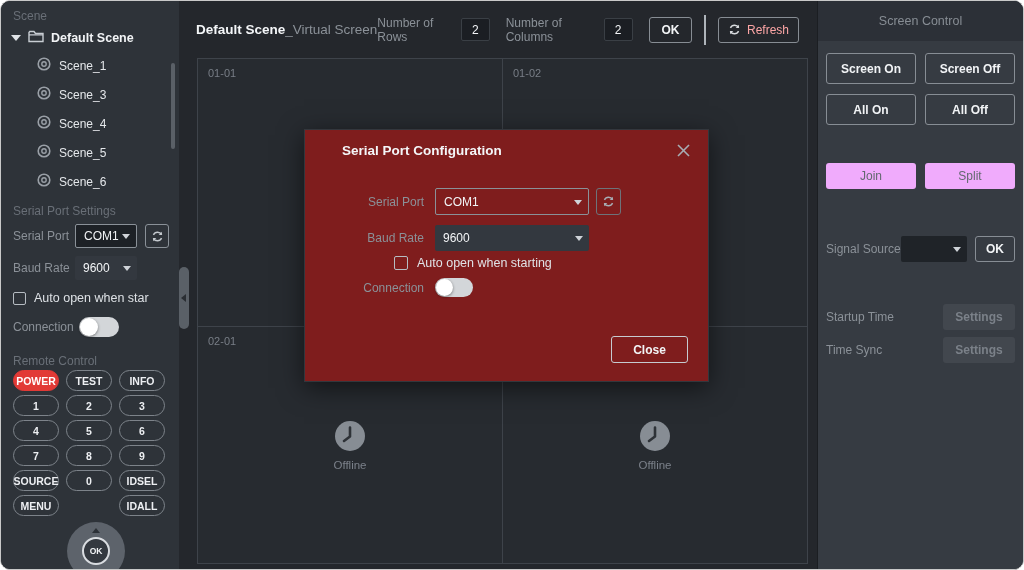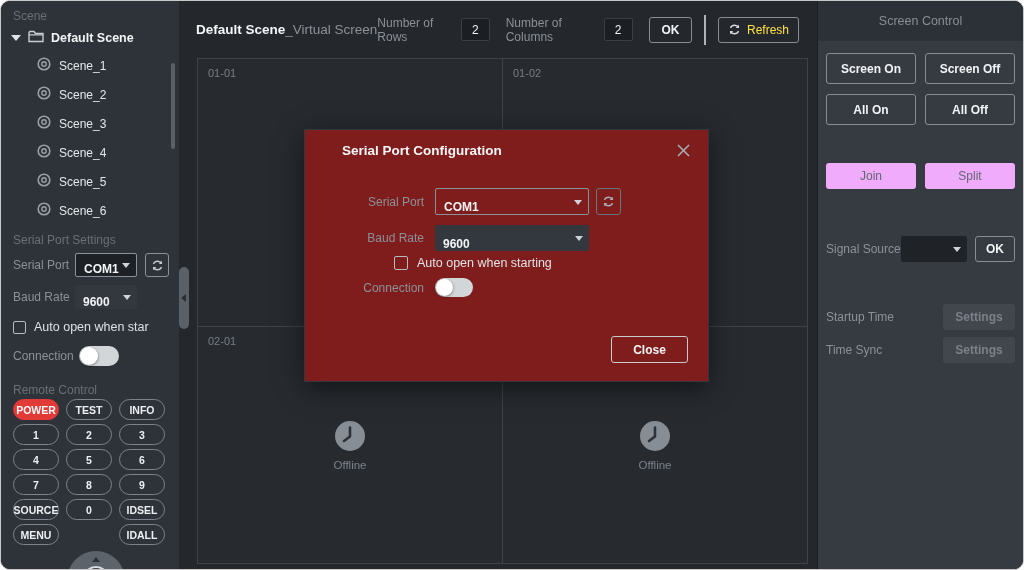--- a/index.html
+++ b/index.html
@@ -15,21 +15,21 @@
   .sidebar { position:absolute; left:0; top:0; bottom:0; width:178px; background:#2e3339; }
   .section-header { color:#696f77; font-size:12px; padding:8px 0 4px 12px; height:24px; }
   .tree-root { display:flex; align-items:center; gap:7px; padding-left:10px; height:26px; cursor:default; }
   .tree-root .root-label { font-weight:bold; color:#f2f4f6; font-size:12.5px; }
   .caret-down { width:0; height:0; border-left:5px solid transparent; border-right:5px solid transparent; border-top:6px solid #dfe3e7; }
   .scene-item { display:flex; align-items:center; gap:8px; padding-left:36px; height:29px; color:#e4e7ea; font-size:12px; cursor:default; }
   .scene-scrollbar { position:absolute; right:4px; top:62px; width:4px; height:86px; background:#5a6067; border-radius:2px; }
 
   .srow { display:flex; align-items:center; padding-left:12px; height:32px; }
   .srow .lbl { color:#8b9198; width:62px; font-size:12px; }
-  .select { position:relative; display:flex; align-items:flex-end; background:#1d2126; height:24px; padding:0 18px 0 8px; color:#f2f4f6; font-weight:bold; font-size:12px; border-radius:2px; cursor:pointer; }
+  .select { position:relative; display:flex; align-items:center; background:#1d2126; height:24px; padding:0 18px 0 8px; color:#f2f4f6; font-weight:normal; font-size:12px; border-radius:2px; cursor:pointer; }
   .select.bordered { border:1px solid #8a9198; background:#1d2126; }
   .select.filled { background:#33383f; }
   .caret { position:absolute; right:6px; top:50%; margin-top:-2px; width:0; height:0; border-left:4px solid transparent; border-right:4px solid transparent; border-top:5px solid #cfd3d8; }
   .icon-btn { width:24px; height:24px; border:1px solid #8a9198; border-radius:3px; display:flex; align-items:center; justify-content:center; background:transparent; cursor:pointer; margin-left:8px; }
   .checkbox { width:13px; height:13px; border:1px solid #b6bcc2; border-radius:2px; background:transparent; display:inline-block; cursor:pointer; }
   .cb-label { color:#dde1e5; margin-left:8px; font-size:12.5px; }
   .toggle { position:relative; width:40px; height:20px; border-radius:10px; background:#d3d6d9; cursor:pointer; }
   .toggle::after { content:''; position:absolute; left:1px; top:1px; width:18px; height:18px; border-radius:50%; background:#ffffff; box-shadow:0 1px 3px rgba(0,0,0,.45); }
   .toggle.small { width:38px; height:19px; }
   .toggle.small::after { width:17px; height:17px; }
@@ -51,21 +51,21 @@
   .main-header { display:flex; align-items:center; height:57px; padding:0 18px 0 17px; }
   .vtitle { font-size:13.5px; white-space:nowrap; }
   .vtitle .t-bold { font-weight:bold; color:#f4f6f8; }
   .vtitle .t-rest { color:#8b9198; }
   .hgroup { margin-left:auto; display:flex; align-items:center; }
   .hlabel { color:#8b9198; font-size:12px; }
   .num-box { width:34px; height:23px; background:#1b1e23; border:1px solid #3a3f45; border-radius:2px; color:#f2f4f6; display:flex; align-items:center; justify-content:center; margin:0 16px 0 9px; font-size:12px; }
   .btn { border:1px solid #878d94; border-radius:3px; background:transparent; color:#f2f4f6; font-weight:bold; font-size:12px; display:flex; align-items:center; justify-content:center; cursor:pointer; font-family:"Liberation Sans", sans-serif; }
   .ok-btn { width:52px; height:26px; }
   .hdivider { width:2px; height:30px; background:#aeb4ba; margin:0 12px; }
-  .refresh-btn { height:26px; padding:0 9px; font-weight:normal; color:#fde047; gap:6px;text-align:center; }
+  .refresh-btn { height:26px; padding:0 9px; font-weight:normal; color:#fca5a5; gap:6px;text-align:center; }
 
   .vgrid { position:absolute; left:18px; top:57px; width:611px; height:506px; background:#3e434a; border:1px solid #3e434a; display:grid; grid-template-columns:304px 1fr; grid-template-rows:267px 1fr; gap:1px; }
   .cell { position:relative; background:#272b30; display:flex; }
   .cell-label { position:absolute; left:10px; top:8px; color:#787e86; font-size:11px; }
   .offline { margin:auto; display:flex; flex-direction:column; align-items:center; gap:6px; color:#7b818a; font-size:11.5px; }
 
   
   .rightpanel { position:absolute; right:0; top:0; bottom:0; width:206px; background:#363b42; border-left:1px solid #1b1e22; }
   .rp-header { height:40px; background:#2c3037; color:#878d94; font-size:12.5px; display:flex; align-items:center; justify-content:center; }
   .rp-body { padding:12px 8px 0 8px; }
@@ -112,27 +112,20 @@
       </span>
       <span class="root-label">Default Scene</span>
     </div>
 
     <div class="scene-item">
       <span><svg width="14" height="14" viewBox="0 0 14 14">
             <circle cx="7" cy="7" r="5.8" fill="none" stroke="#9aa0a7" stroke-width="1.6"></circle>
             <circle cx="7" cy="7" r="2.2" fill="none" stroke="#9aa0a7" stroke-width="1.4"></circle>
           </svg></span>
       <span>Scene_1</span>
-    </div>
-    <div class="scene-item">
-      <span><svg width="14" height="14" viewBox="0 0 14 14">
-            <circle cx="7" cy="7" r="5.8" fill="none" stroke="#9aa0a7" stroke-width="1.6"></circle>
-            <circle cx="7" cy="7" r="2.2" fill="none" stroke="#9aa0a7" stroke-width="1.4"></circle>
-          </svg></span>
-      <span>Scene_2</span>
     </div>
     <div class="scene-item">
       <span><svg width="14" height="14" viewBox="0 0 14 14">
             <circle cx="7" cy="7" r="5.8" fill="none" stroke="#9aa0a7" stroke-width="1.6"></circle>
             <circle cx="7" cy="7" r="2.2" fill="none" stroke="#9aa0a7" stroke-width="1.4"></circle>
           </svg></span>
       <span>Scene_3</span>
     </div>
     <div class="scene-item">
       <span><svg width="14" height="14" viewBox="0 0 14 14">

